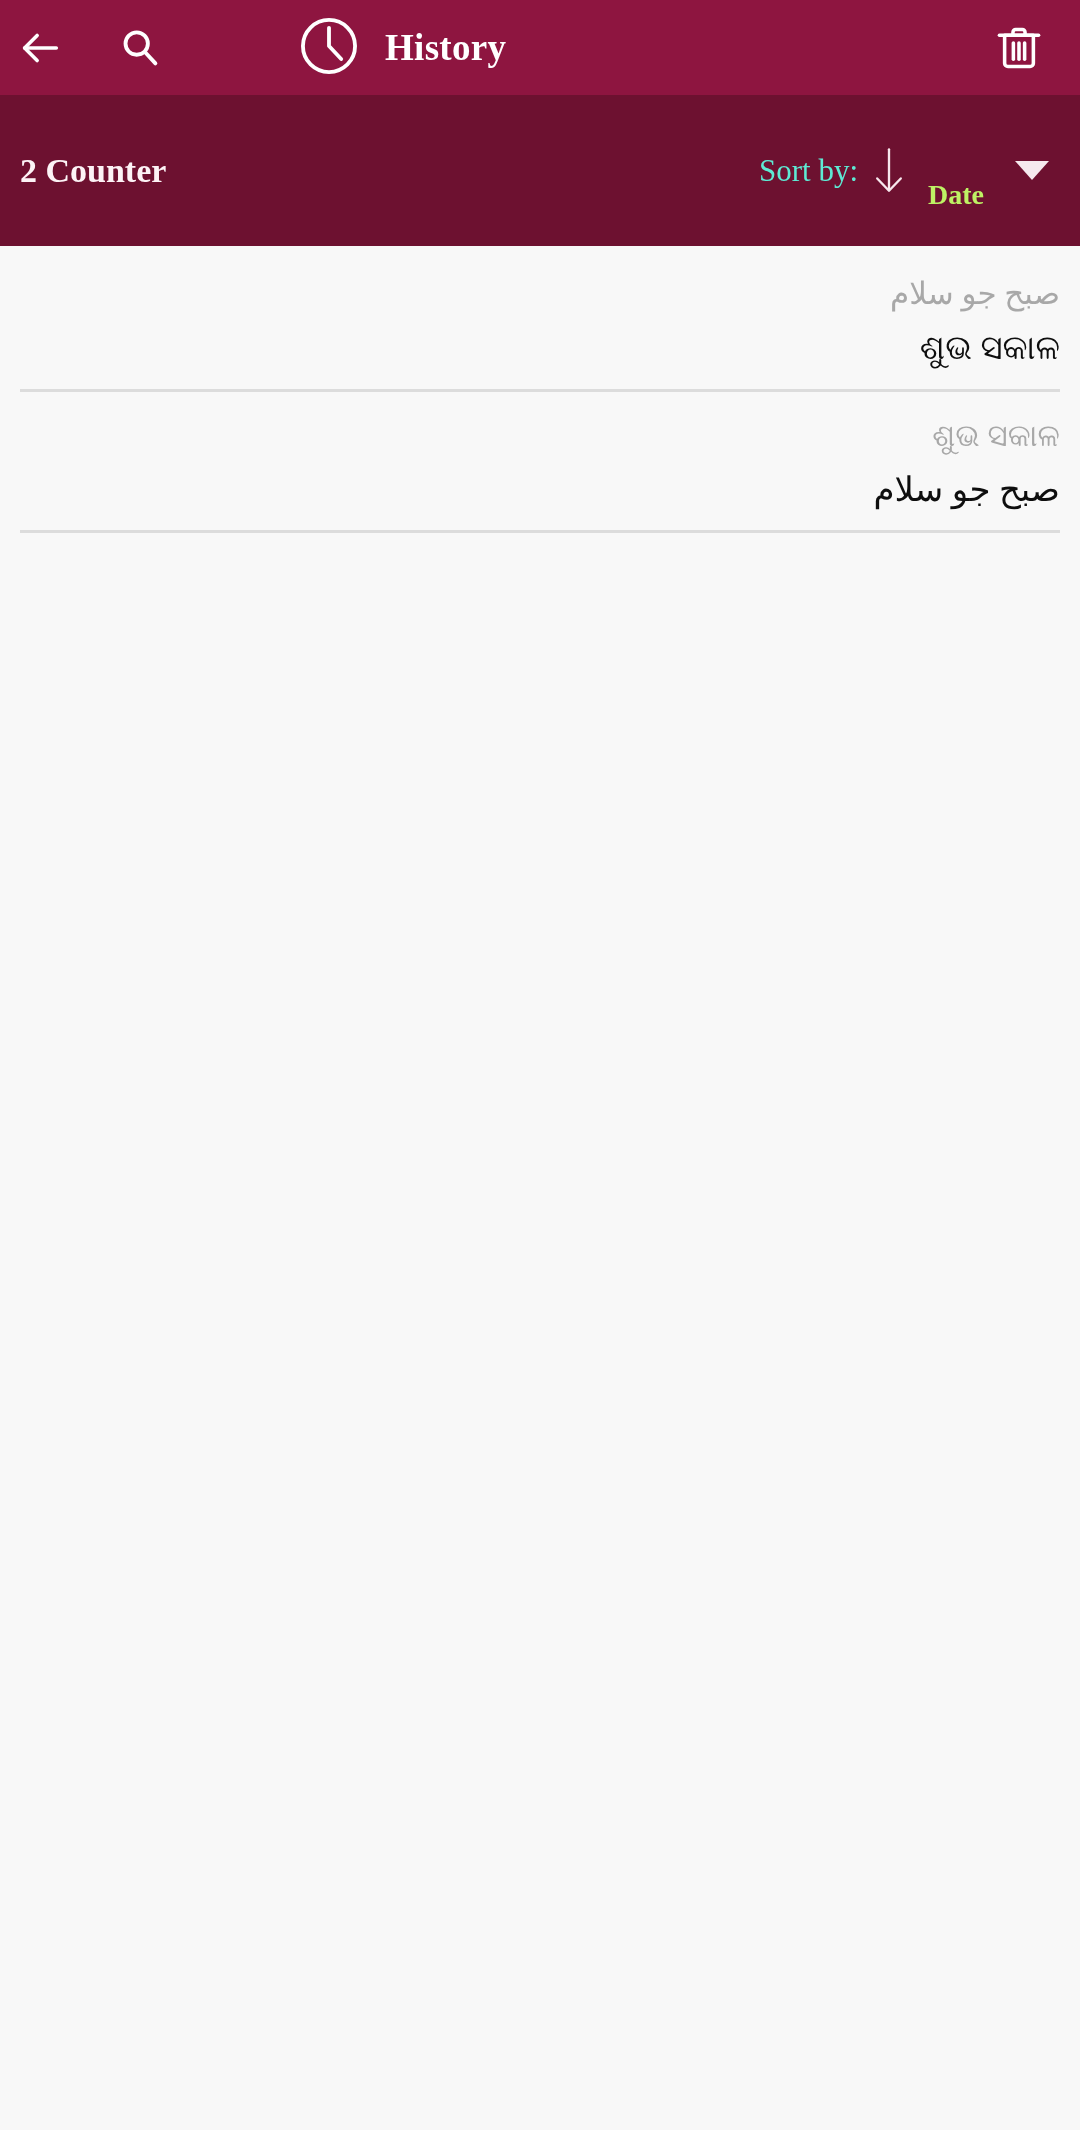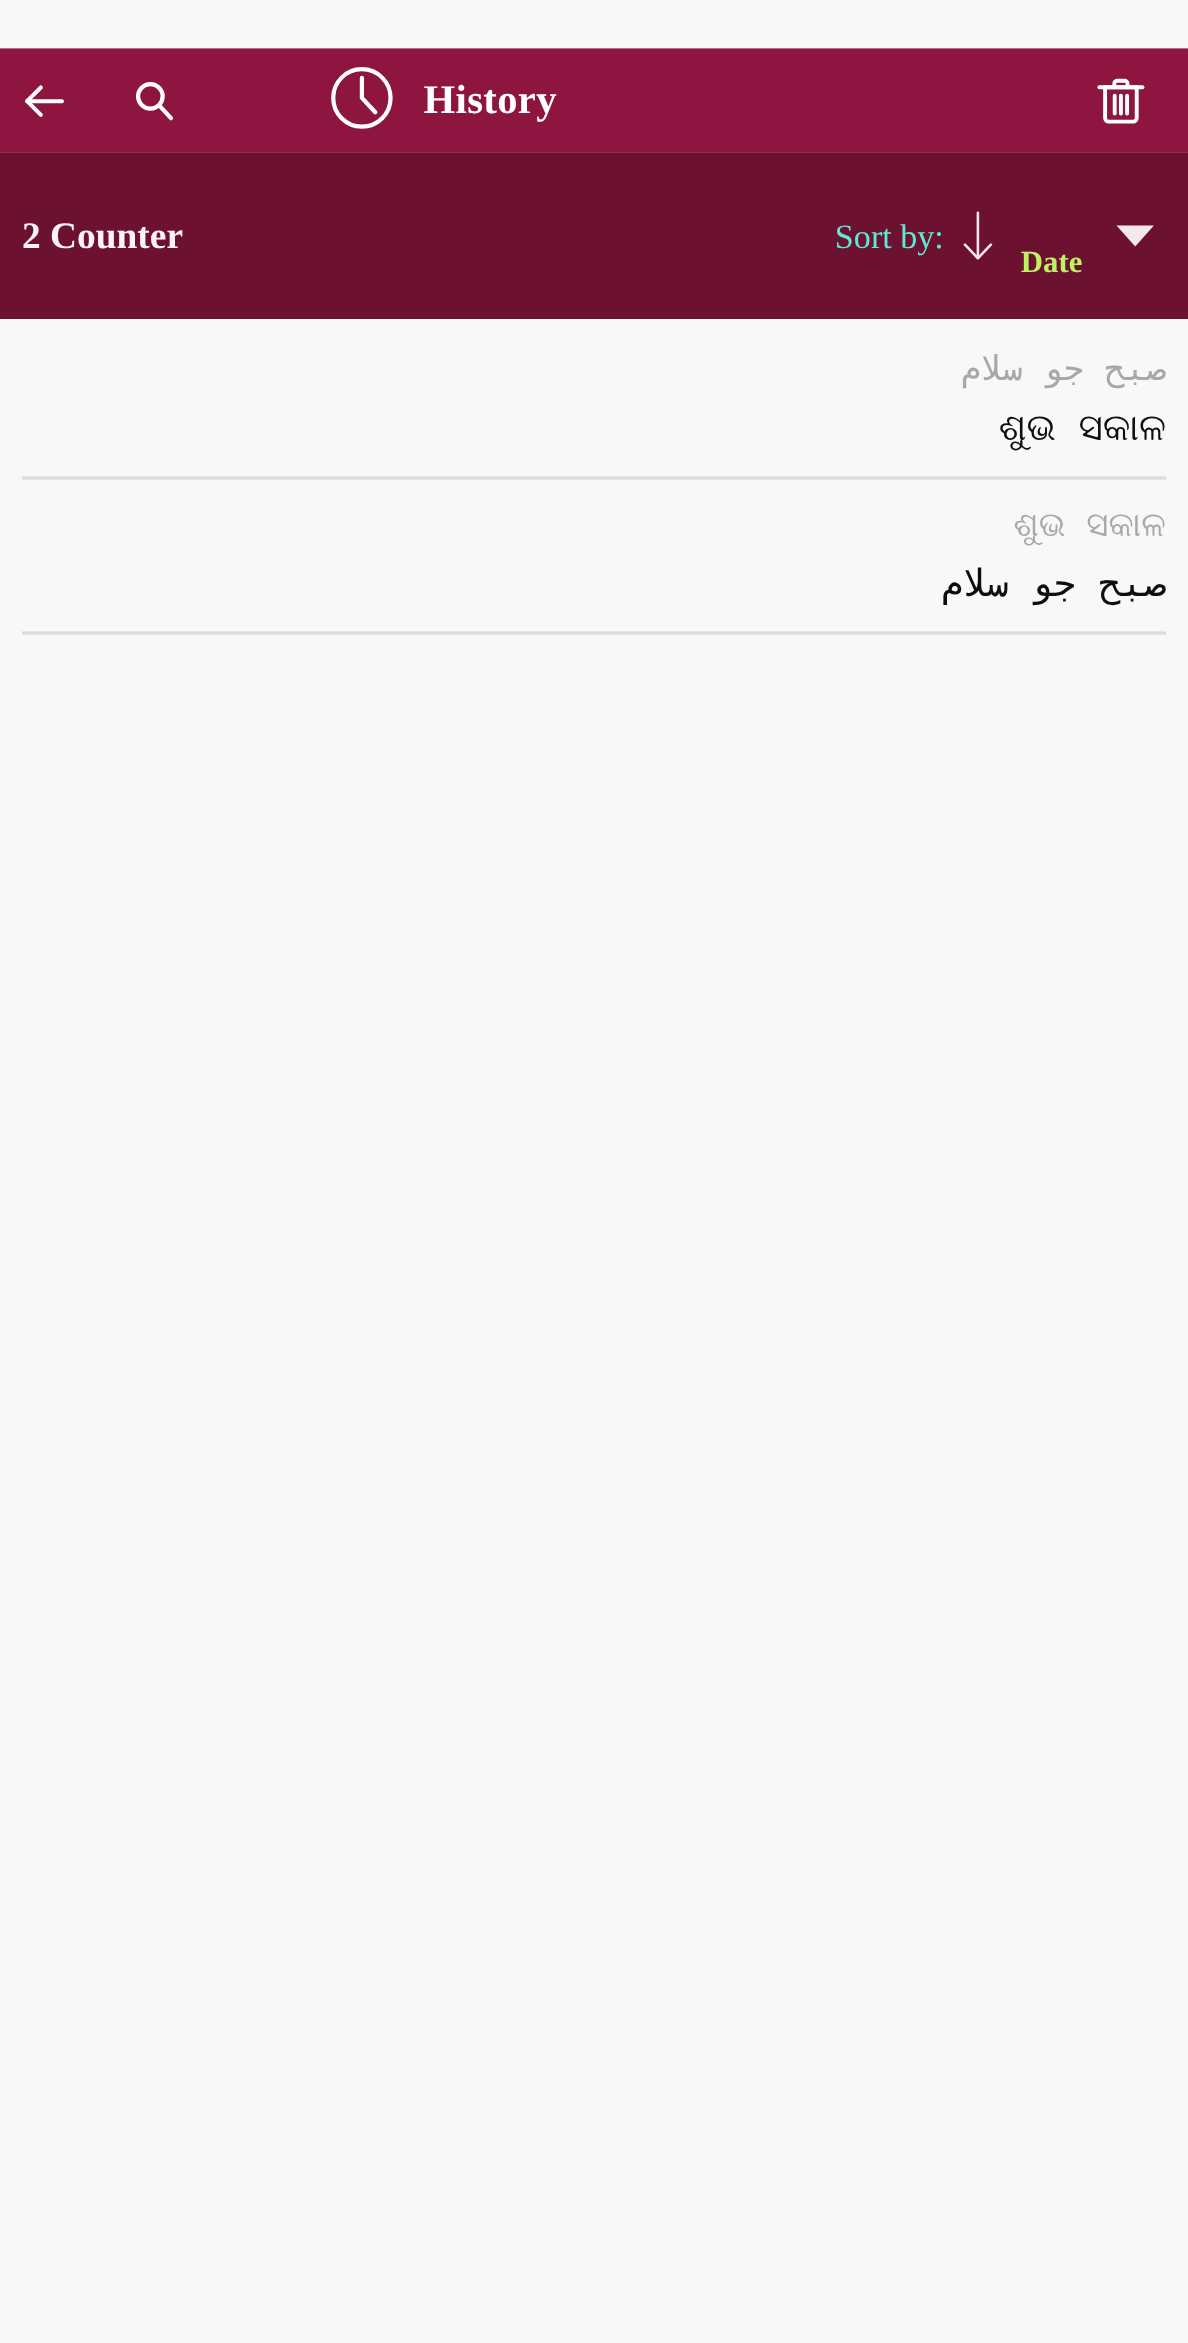--- a/index.html
+++ b/index.html
@@ -9,21 +9,21 @@
     background:#f8f8f8;
     font-family:"Liberation Serif", "DejaVu Serif", serif;
     overflow:hidden;
   }
 
   
   .appbar{
     position:relative;
     width:1080px; height:95px;
     background:#8e1540;
-    display:flex; align-items:center;margin-top:44px;
+    display:flex; align-items:center;
   }
   .appbar-icon{
     display:flex; align-items:center; justify-content:center;
     width:76px; height:76px;
     flex:0 0 auto;
   }
   .appbar-icon svg{ display:block; }
   #back-slot{ margin-left:2px; }
   #search-slot{ margin-left:24px; }
 
@@ -90,21 +90,20 @@
     border-left:17px solid transparent;
     border-right:17px solid transparent;
     border-top:19px solid #f6e9ee;
   }
 
   
   .history-list{
     width:1080px;
     background:#f8f8f8;
     padding-top:4px;
-    font-family:Liberation Mono, monospace;
   }
   .history-item{
     position:relative;
     width:1080px;
     padding:14px 20px 0 20px;
   }
   .hist-source{
     font-size:31px;
     color:#a8a8a8;
     line-height:1.55;

